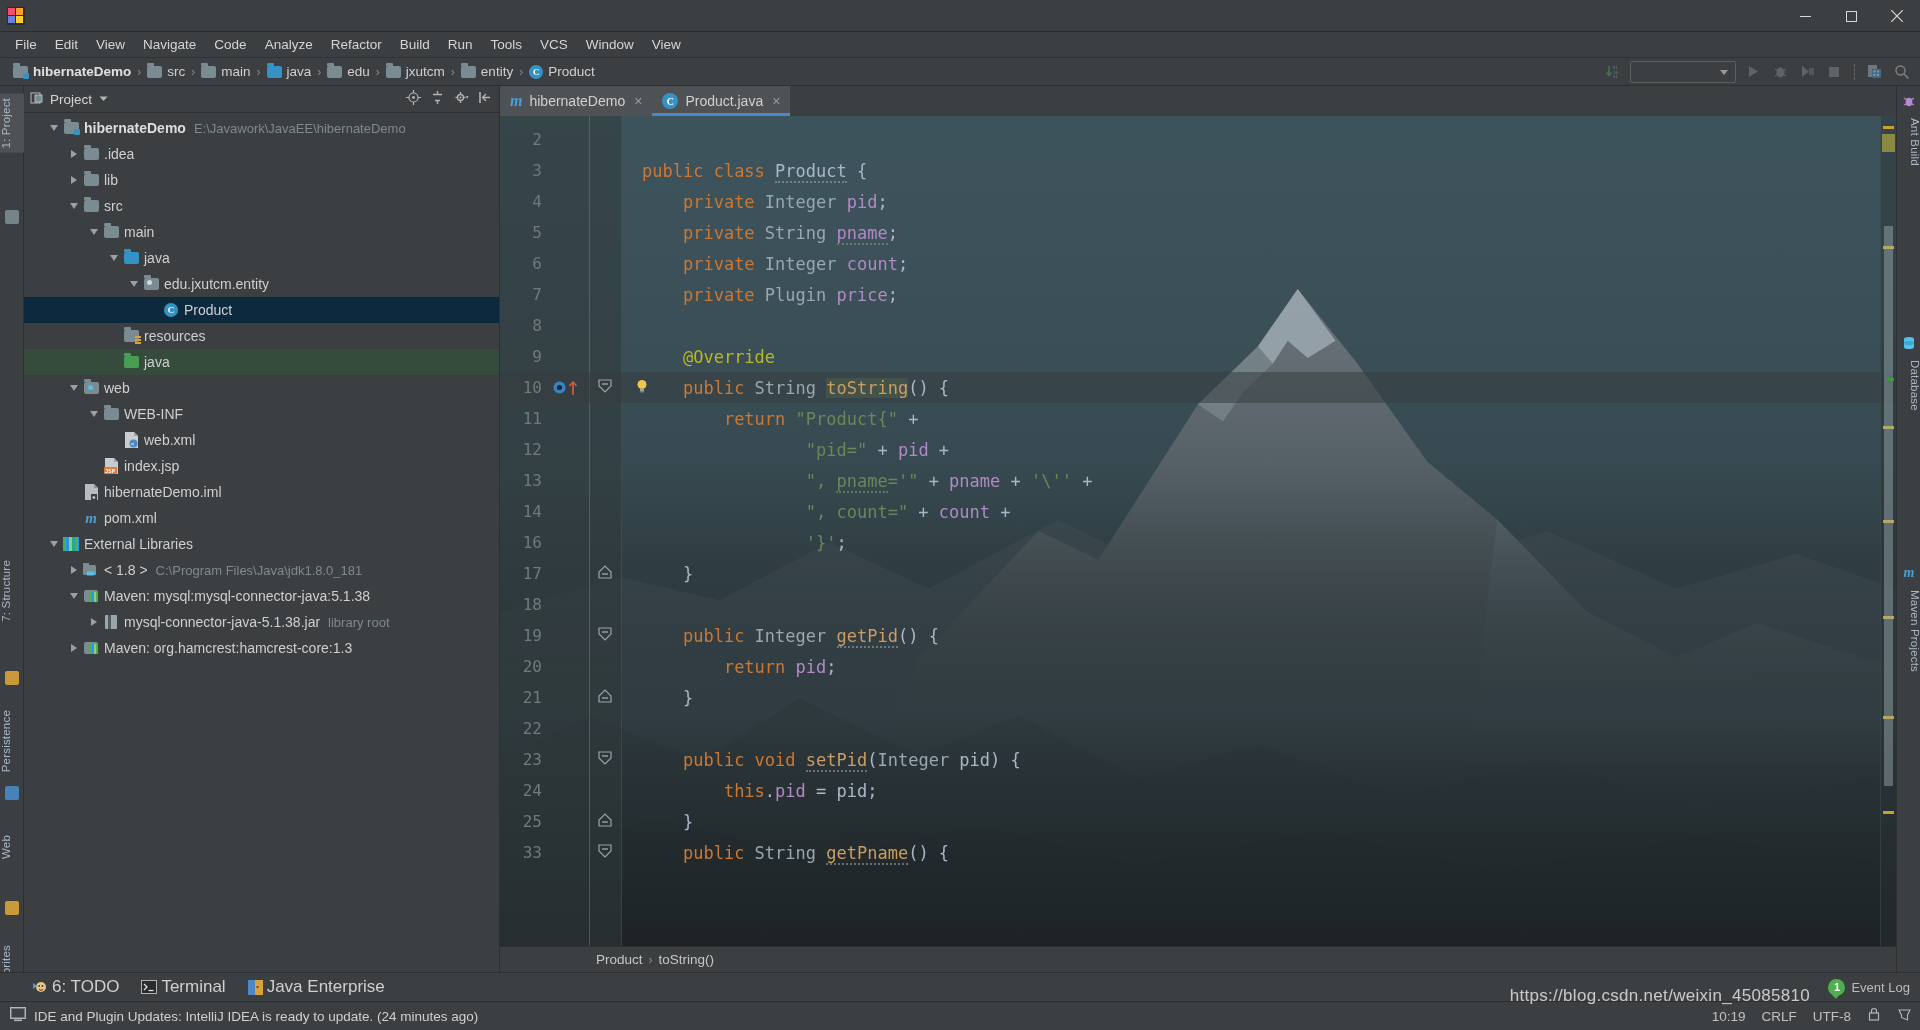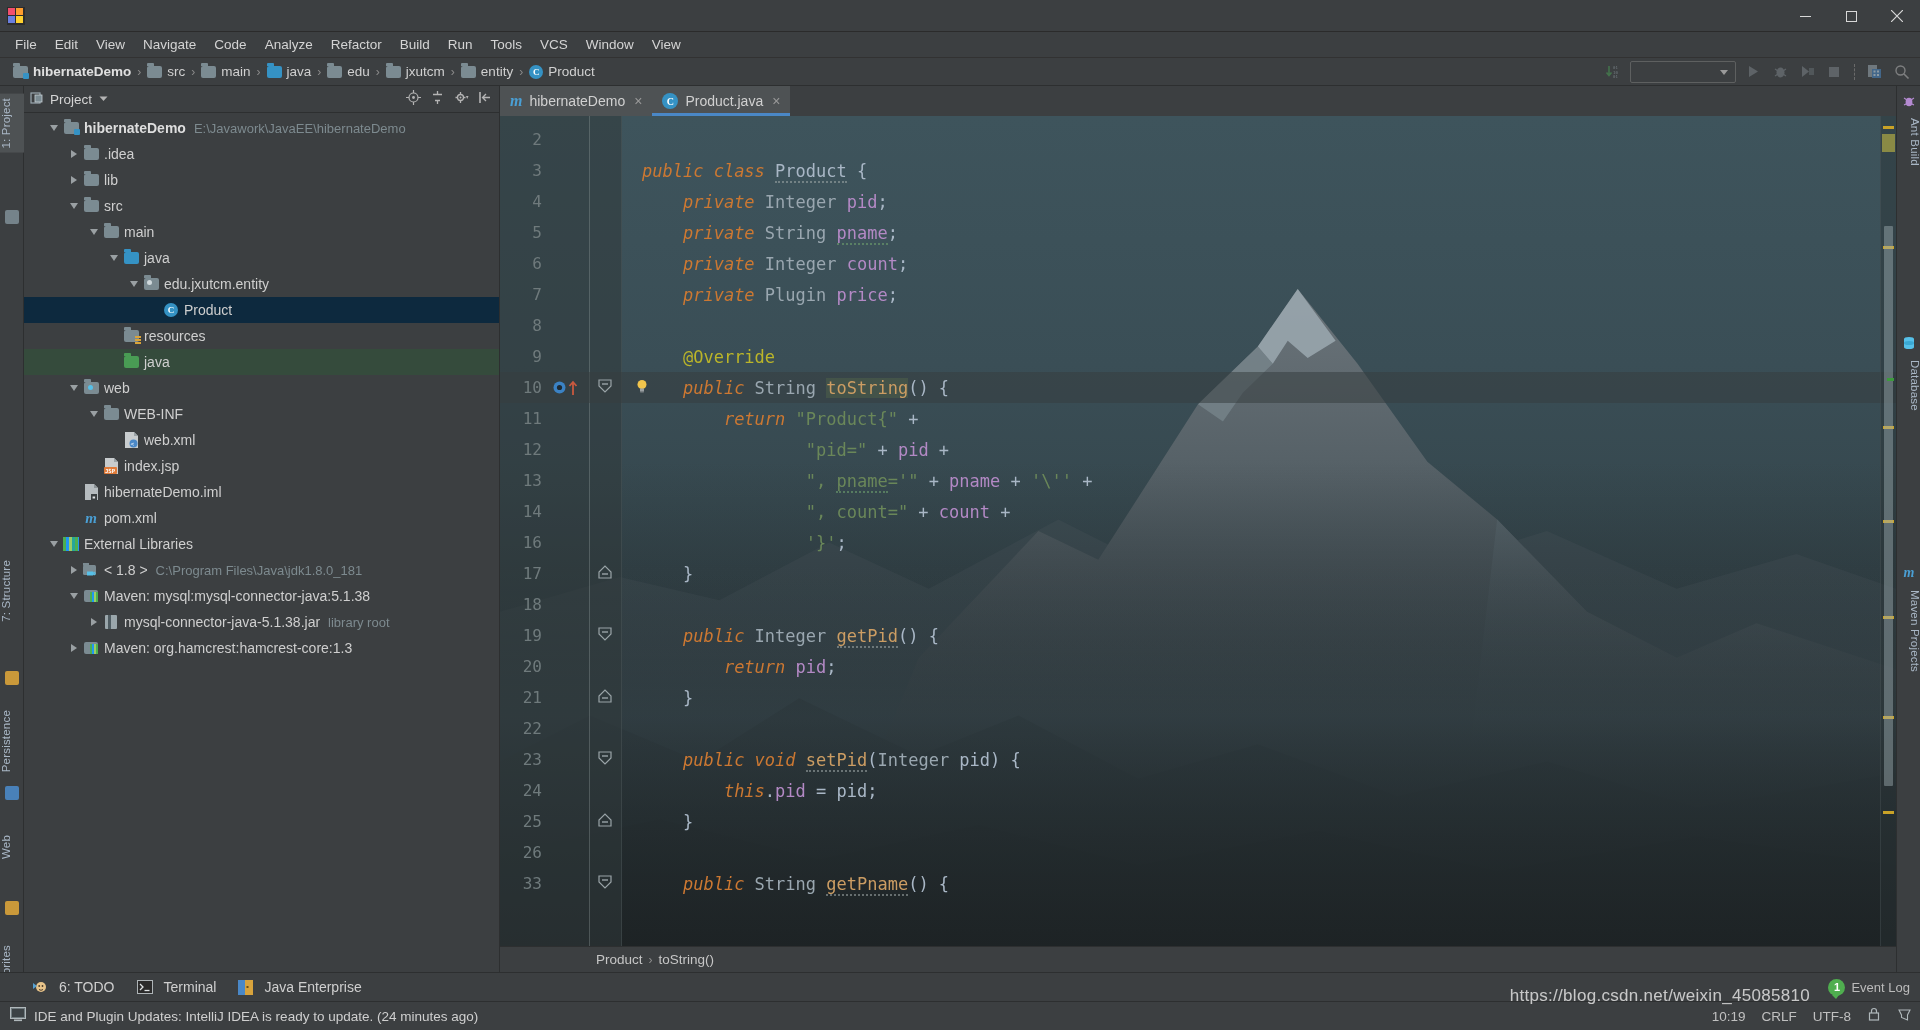--- a/index.html
+++ b/index.html
@@ -157,21 +157,21 @@
   }
   .cl.cur { background: rgba(54,62,64,0.55); }
   .lnum {
     width: 46px; text-align: right; flex: 0 0 46px;
     color: #6f7a7c; font-family: "DejaVu Sans Mono", monospace; font-size: 16px;
     padding-right: 4px;
   }
   .gicons { width: 76px; flex: 0 0 76px; display: flex; align-items: center; position: relative; }
   .ctext { padding-left: 20px; white-space: pre; font-family: "DejaVu Sans Mono", monospace; }
   
-  .kw  { color: #cc7832; font-style: italic; }
+  .kw  { color: #cc7832; }
   .typ { color: #9aa7b0; }
   .fld { color: #b389c5; }
   .str { color: #6a8759; }
   .ann { color: #bbb529; }
   .mth { color: #cc9d63; }
   .pun { color: #a9b7c6; }
   .cls { color: #a9b7c6; }
   .wavy { border-bottom: 2px dotted rgba(160,170,170,.55); }
   .wavy-g { border-bottom: 2px dotted rgba(110,160,110,.6); }
   .hl-mth { background: rgba(78,96,72,0.55); }
@@ -199,21 +199,21 @@
   }
   .bc-bar .bc { font-size: 13.5px; color: #c6c6c6; }
   .bc-bar .bcs { color: #8d8d8d; font-size: 12px; }
 
   
   .toolwindow-bar {
     position: absolute; left: 0; right: 0; bottom: 29px; height: 29px;
     background: #3c3f41; display: flex; align-items: center;
     border-top: 1px solid #2d2f30; padding-left: 32px; gap: 22px;
   }
-  .twb-item { display: flex; align-items: center; gap: 11px; font-size: 14px; color: #cfcfcf; }
+  .twb-item { display: flex; align-items: center; gap: 4px; font-size: 17px; color: #cfcfcf; }
   .twb-right { position: absolute; right: 10px; display: flex; align-items: center; gap: 6px; }
   .badge {
     width: 17px; height: 17px; border-radius: 50%; background: #4fae4f;
     color: #fff; font-size: 11px; display: flex; align-items: center; justify-content: center;
     position: relative; font-weight: bold;
   }
   .badge::after{
     content:''; position:absolute; bottom:-3px; left:4px;
     border-left:4px solid transparent; border-right:3px solid transparent; border-top:4px solid #4fae4f;
   }
@@ -916,25 +916,20 @@
             </div>
             <div class="cl">
               <span class="lnum">25</span>
               <span class="gicons">
                 <span style="position:absolute;left:50px;"><svg width="18" height="18" viewBox="0 0 18 18">
                     <path d="M3 15 h12 v-6 l-6 -6 l-6 6 z" fill="none" stroke="#9aa4a8" stroke-width="1.2"></path>
                     <path d="M6 11 h6" stroke="#9aa4a8" stroke-width="1.4"></path>
                   </svg></span>
               </span>
               <span class="ctext"><span class="pun">    </span><span class="pun">}</span></span>
-            </div>
-            <div class="cl">
-              <span class="lnum">26</span>
-              <span class="gicons"></span>
-              <span class="ctext"></span>
             </div>
             <div class="cl">
               <span class="lnum">33</span>
               <span class="gicons">
                 <span style="position:absolute;left:50px;"><svg width="18" height="18" viewBox="0 0 18 18">
                     <path d="M3 3 h12 v6 l-6 6 l-6 -6 z" fill="none" stroke="#9aa4a8" stroke-width="1.2"></path>
                     <path d="M6 7 h6" stroke="#9aa4a8" stroke-width="1.4"></path>
                   </svg></span>
               </span>
               <span class="ctext"><span class="pun">    </span><span class="kw">public </span><span class="typ">String </span><span class="mth wavy">getPname</span><span class="pun">() {</span></span>

